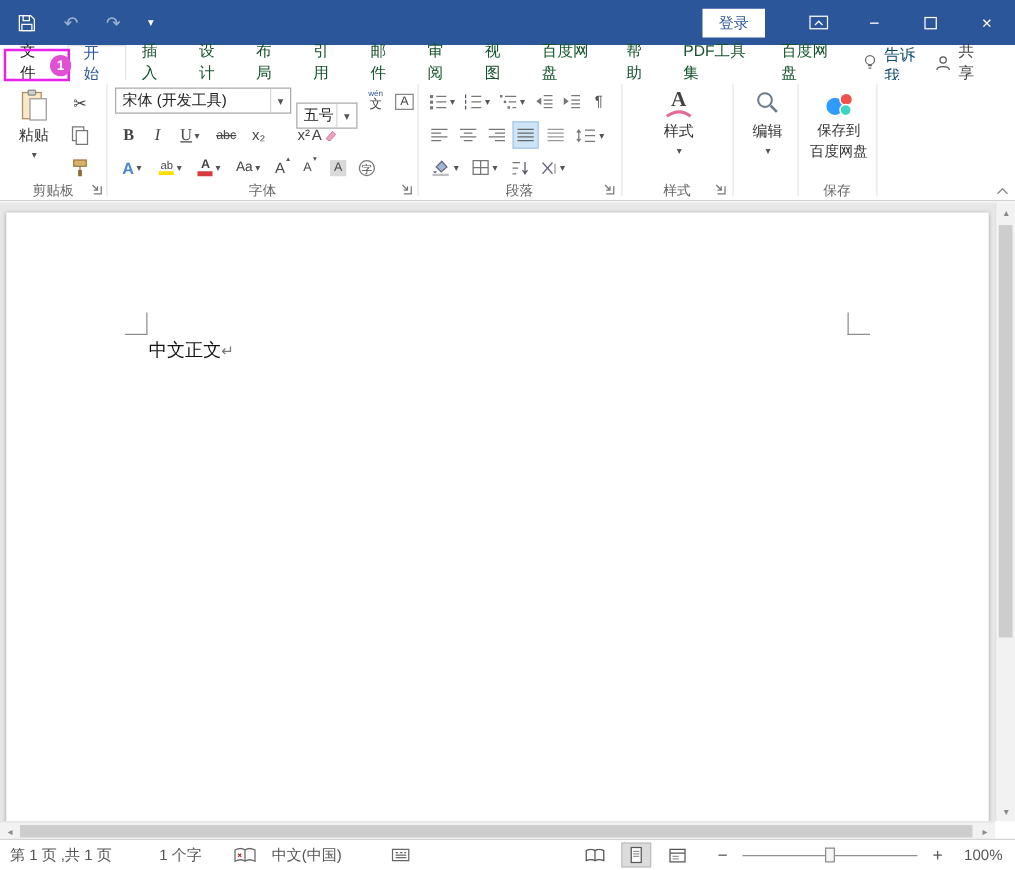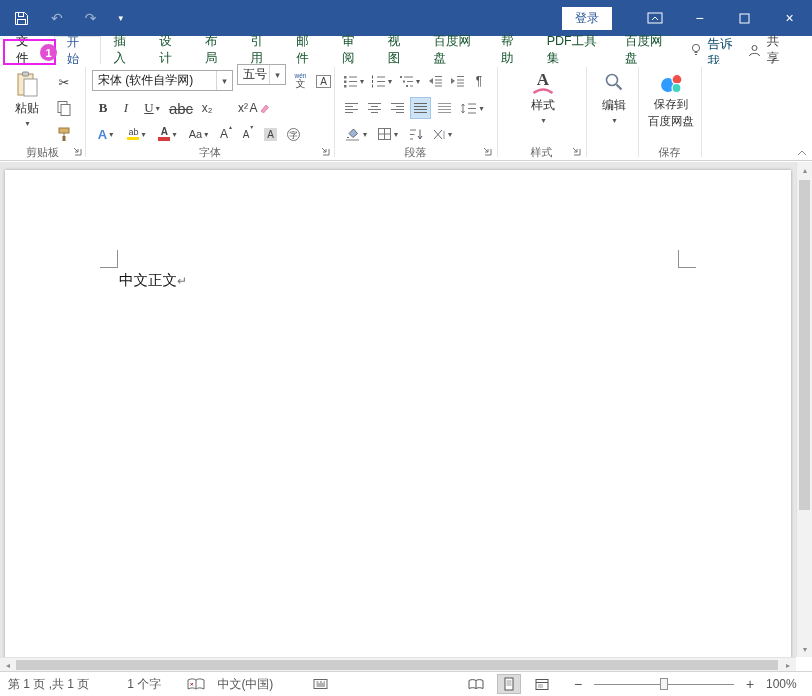--- a/index.html
+++ b/index.html
@@ -168,45 +168,45 @@
         <svg width="16" height="16" viewBox="0 0 16 16">
           <rect x="3" y="2" width="10" height="5" fill="#d9b36c" stroke="#9a7b3f"></rect>
           <path d="M8 7 v3" stroke="#9a7b3f"></path>
           <rect x="6.5" y="10" width="3" height="5" fill="#8a6d3b"></rect>
         </svg>
       </span>
   </div>
   <div class="gdiv" style="left:85px"></div>
 
   <div class="combo" style="left:92px;top:6px;width:141px">
-    <span class="cval">宋体 (软件自学网)</span>
+    <span class="cval">宋体 (开发工具)</span>
     <span class="carr">▾</span>
   </div>
-  <div class="combo" style="left:237px;top:0;width:49px">
+  <div class="combo" style="left:237px;top:18px;width:49px">
     <span class="cval">五号</span>
     <span class="carr">▾</span>
   </div>
   <div class="sbtn" style="left:290px;top:6px;width:21px">
     <span class="stack">
         <span style="font-size:6.5px;color:#2b579a">wén</span>
         <span style="font-size:10px">文</span>
       </span>
   </div>
   <div class="sbtn" style="left:313px;top:6px;width:21px">
     <span style="font-size:10px;border:1px solid #888;padding:0 3px">A</span>
   </div>
 
   <div class="sbtn serifb" style="left:92px;top:33px;width:22px">B</div>
   <div class="sbtn serifi" style="left:116px;top:33px;width:20px">I</div>
   <div class="sbtn" style="left:138px;top:33px;width:28px">
     <span style="text-decoration:underline;font-family:'Liberation Serif',serif;font-size:13px">U</span>
     <span class="dd">▾</span>
   </div>
   <div class="sbtn" style="left:168px;top:33px;width:26px">
-    <span style="text-decoration:line-through;font-size:15px">abc</span>
+    <span style="text-decoration:line-through;font-size:10px">abc</span>
   </div>
   <div class="sbtn" style="left:196px;top:33px;width:22px">x₂</div>
   <div class="sbtn" style="left:232px;top:33px;width:22px">x²</div>
   <div class="sbtn" style="left:246px;top:33px;width:26px">
     <span style="font-size:12px">A</span>
     <span class="icon">
         <svg width="10" height="10" viewBox="0 0 10 10">
           <path d="M2 8 L7 2 l2.5 2.5 L4.5 10 z" fill="#f2a0c0" stroke="#c86a96" stroke-width=".7"></path>
         </svg>
       </span>
@@ -515,15 +515,15 @@
           <path d="M1 4.5 h12" stroke="#555"></path>
           <path d="M3 7 h5 M3 9 h5" stroke="#999"></path>
         </svg>
     </div>
     <span class="zbtn" style="margin-left:8px">−</span>
     <div id="zoomtrack">
       <div id="zoomnotch"></div>
       <div id="zoomthumb"></div>
     </div>
     <span class="zbtn">+</span>
-    <span style="width:36px;text-align:left">100%</span>
+    <span style="width:36px;text-align:right">100%</span>
   </div>
 </div>
 
 </body></html>

